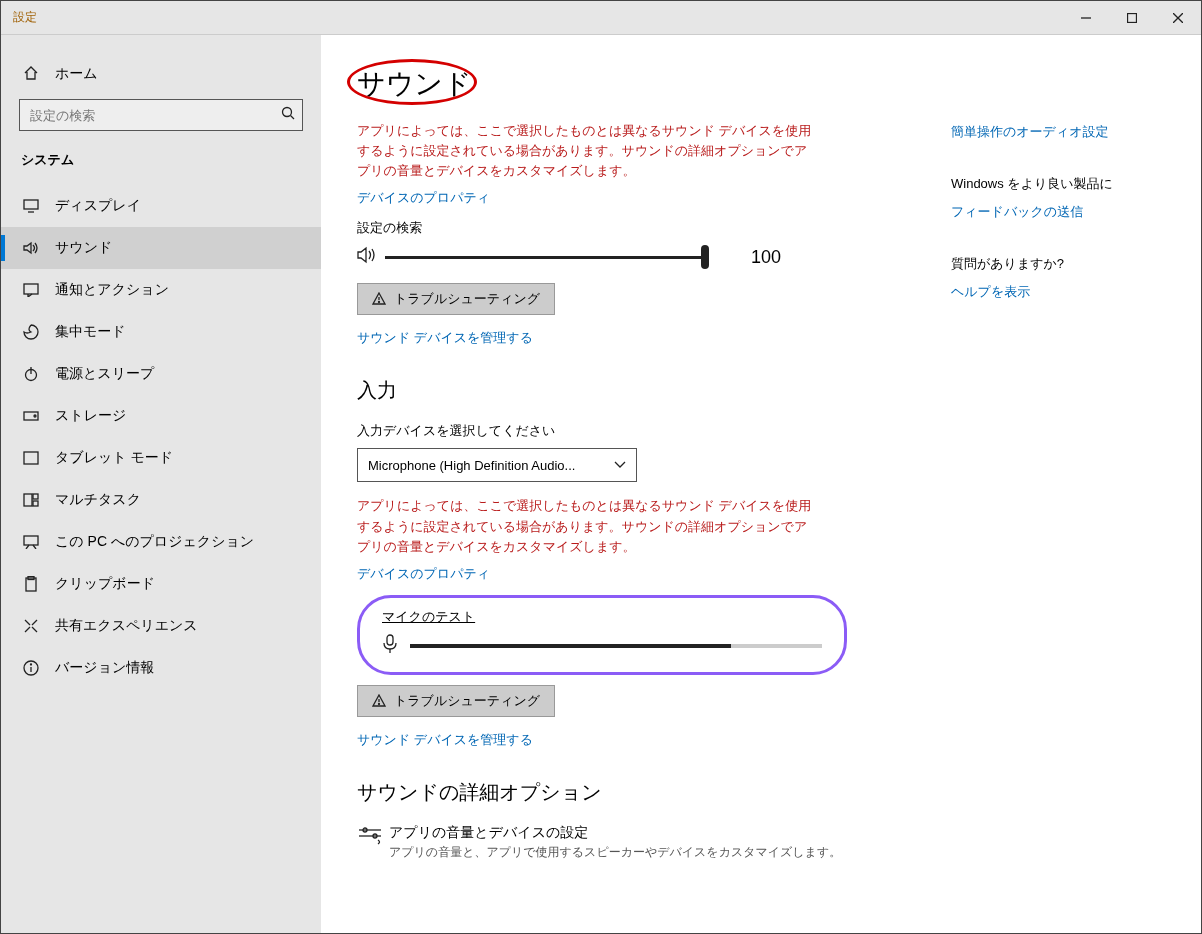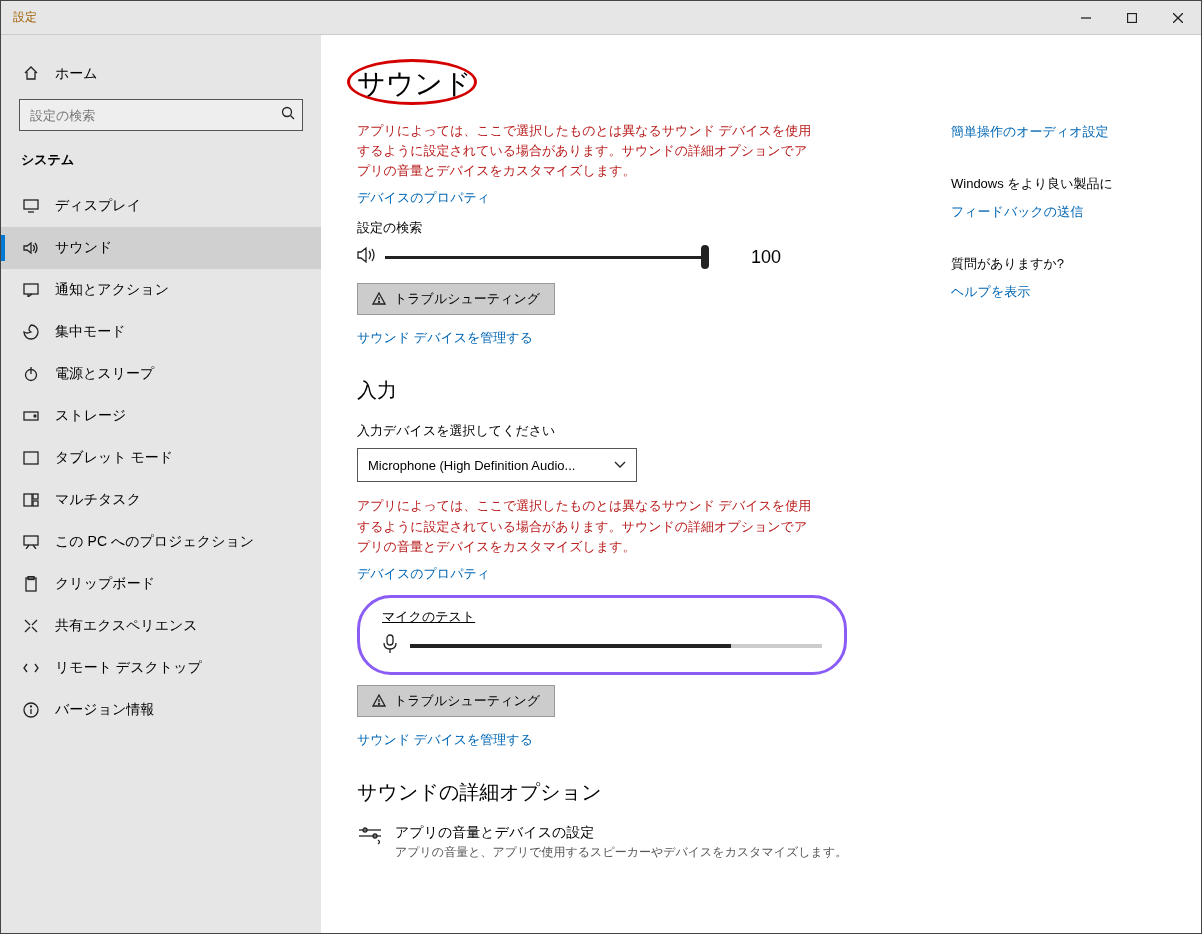--- a/index.html
+++ b/index.html
@@ -35,21 +35,21 @@
 .slider-thumb { position: absolute; width: 8px; height: 24px; background: #222; border-radius: 4px; top: 50%; transform: translateY(-50%); }
 .vol-val { font-size: 18px; margin-left: 40px; }
 .tshoot-btn { background: #ccc; border: 1px solid #999; padding: 6px 14px; font-size: 13px; display: inline-flex; align-items: center; gap: 8px; cursor: default; margin-bottom: 14px; }
 .sec-title { font-size: 20px; font-weight: 400; margin-top: 30px; margin-bottom: 18px; }
 .dropdown { width: 280px; height: 34px; border: 1px solid #555; padding: 0 24px 0 10px; font-size: 13px; display: flex; align-items: center; justify-content: space-between; position: relative; margin-bottom: 14px; }
 .dropdown svg { position: absolute; right: 10px; top: 50%; transform: translateY(-50%); }
 .mic-test-box { border: 3px solid #8b5cf6; border-radius: 34px; padding: 10px 22px 14px 22px; margin-bottom: 10px; width: 490px; text-decoration: underline; }
 .mic-row { display: flex; align-items: center; gap: 12px; }
 .mic-bar { flex: 1; height: 4px; background: #ccc; position: relative; }
 .mic-fill { height: 100%; background: #222; width: 78%; }
-.adv-row { display: flex; gap: 10px; margin-top: 14px; }
+.adv-row { display: flex; gap: 4px; margin-top: 14px; }
 .adv-icon { width: 28px; padding-top: 2px; }
 .adv-txt .t { font-size: 14px; margin-bottom: 2px; }
 .adv-txt .s { font-size: 12px; color: #555; }
 .rightcol { position: absolute; right: 30px; top: 88px; width: 220px; font-size: 13px; }
 .rightcol .grp { margin-bottom: 34px; }
 .rightcol .h { font-size: 13px; margin-bottom: 10px; font-weight: 400; }
 .rightcol .lk { color: #0066b4; display: block; margin-bottom: 8px; }
 svg { stroke: #222; fill: none; stroke-width: 1.3; }
 .plain-link { font-size: 13px; color: #0066b4; display: block; margin-bottom: 12px; }
 </style>
@@ -193,29 +193,20 @@
     <div class="nav-item">
       <span class="icon">
           <svg width="16" height="16" viewBox="0 0 16 16">
             <line x1="2" y1="2" x2="7" y2="7"></line>
             <line x1="14" y1="2" x2="9" y2="7"></line>
             <line x1="2" y1="14" x2="7" y2="9"></line>
             <line x1="14" y1="14" x2="9" y2="9"></line>
           </svg>
         </span>
       <span>共有エクスペリエンス</span>
-    </div>
-    <div class="nav-item">
-      <span class="icon">
-          <svg width="16" height="16" viewBox="0 0 16 16">
-            <path d="M4 4 L1 8 L4 12"></path>
-            <path d="M12 4 L15 8 L12 12"></path>
-          </svg>
-        </span>
-      <span>リモート デスクトップ</span>
     </div>
     <div class="nav-item">
       <span class="icon">
           <svg width="16" height="16" viewBox="0 0 16 16">
             <circle cx="8" cy="8" r="7"></circle>
             <line x1="8" y1="7" x2="8" y2="12"></line>
             <circle cx="8" cy="4.5" r="0.5" fill="#222"></circle>
           </svg>
         </span>
       <span>バージョン情報</span>

